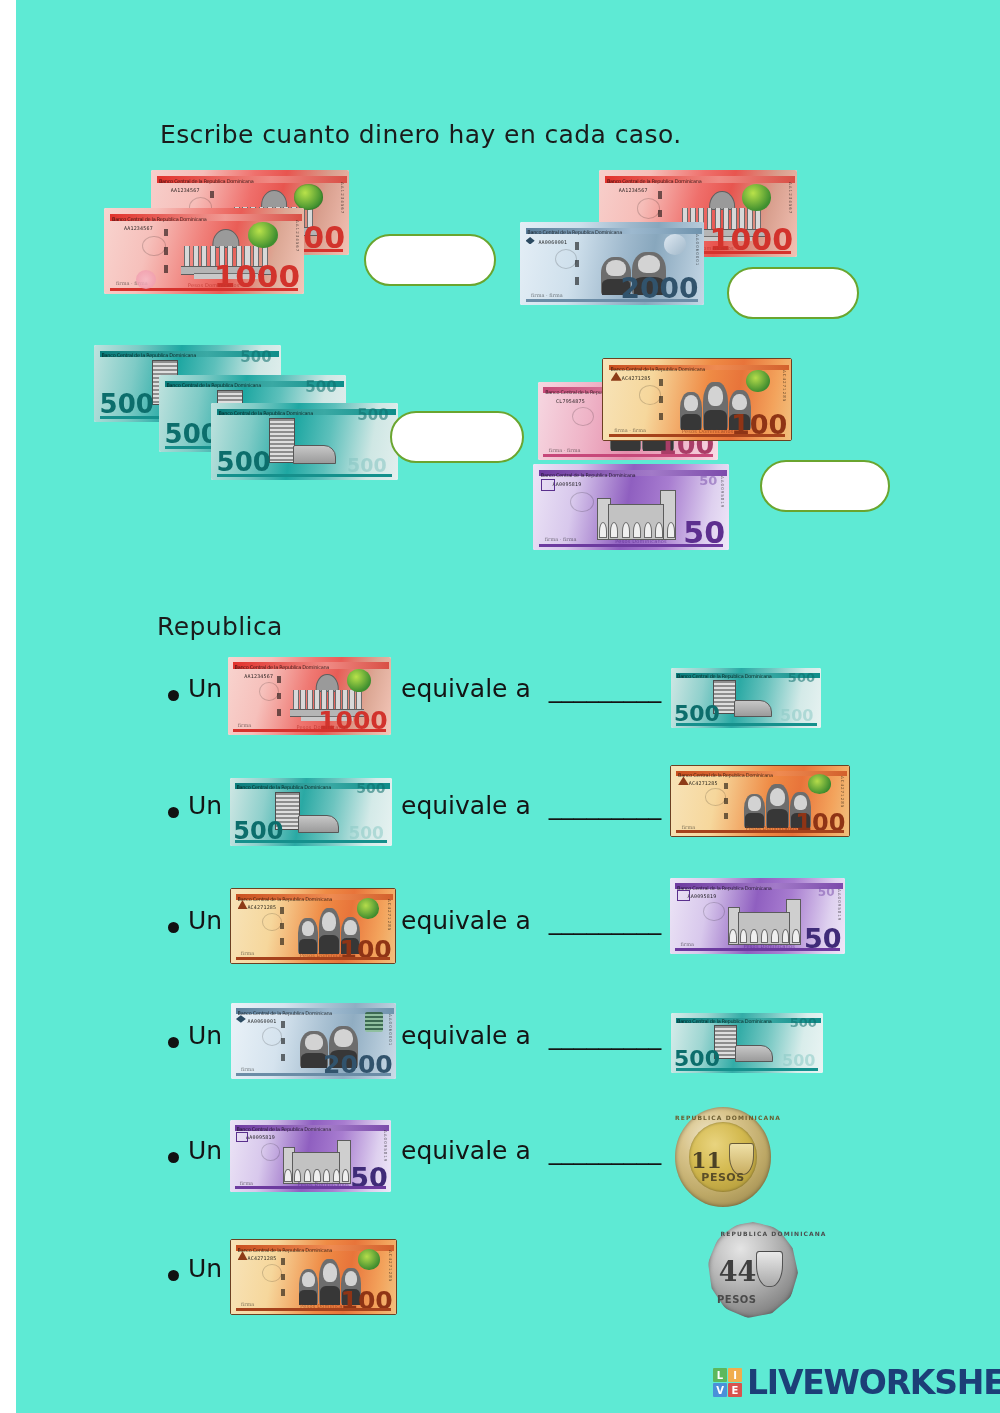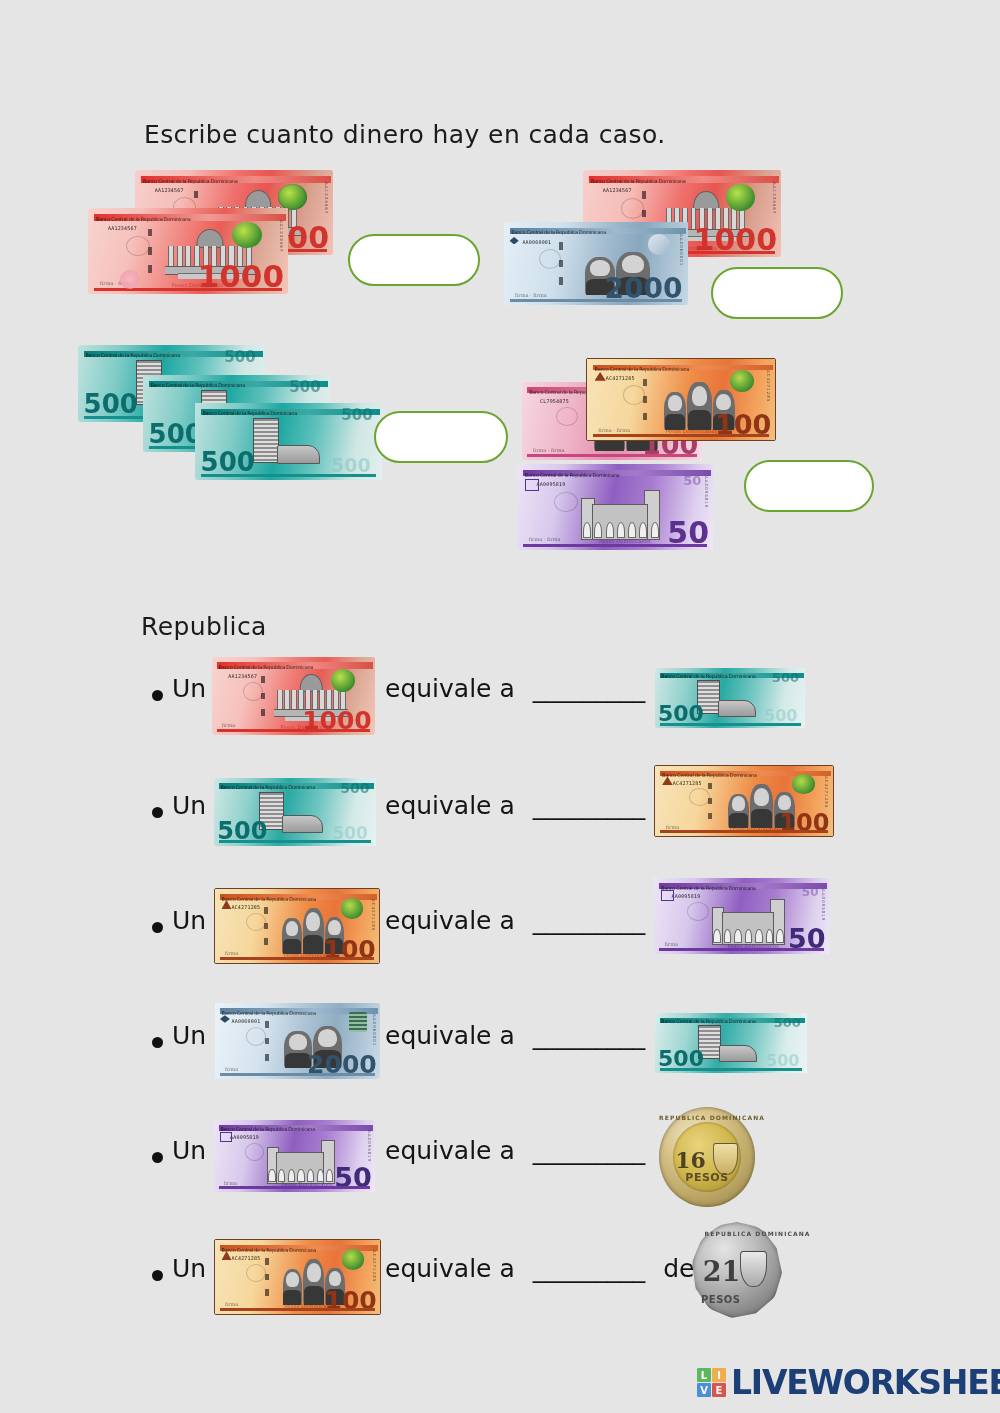--- a/index.html
+++ b/index.html
@@ -10,21 +10,22 @@
   body {
     width: 1000px;
     height: 1413px;
     position: relative;
     font-family: "DejaVu Sans", sans-serif;
     overflow: hidden;
   }
   .page {
     position: absolute;
     inset: 0;
-    background: #e5e5e5;
+    background: #5eead4;
+    margin-left: 16px;
   }
 
   
   .heading {
     position: absolute;
     font-family: "DejaVu Sans", sans-serif;
     font-size: 25px;
     color: #1b1b1b;
     letter-spacing: 0.4px;
     white-space: nowrap;
@@ -956,21 +957,21 @@
     </div>
 
     <div class="coin" style="left:659px; top:-3px; width:96px; height:100px;">
       <div class="ring" style="background:
            radial-gradient(circle at 36% 30%, #efe6c9 0%, #d9c58d 30%, #bda866 62%, #8d7a44 100%);
            box-shadow:inset 0 0 4px rgba(0,0,0,.45);"></div>
       <div class="core" style="left:15%; top:15%; right:15%; bottom:15%;
            background:radial-gradient(circle at 38% 32%, #e9d47f 0%, #d3b94f 45%, #a68f34 100%);
            box-shadow:inset 0 0 3px rgba(0,0,0,.4);"></div>
       <div class="ctop" style="top:7px; left:0; right:0; text-align:center; color:#6b5c2f; font-size:6px;">REPUBLICA DOMINICANA</div>
-      <div class="cval" style="left:17%; top:42%; font-size:22px; color:#4c4226;">16</div>
+      <div class="cval" style="left:17%; top:42%; font-size:22px; color:#4c4226;">11</div>
       <div class="shield" style="right:18%; top:36%; width:24%; height:30%;
            background:linear-gradient(to bottom,#efe0a7,#c9ae61);"></div>
       <div class="cpesos" style="left:0; right:0; bottom:24%; text-align:center; font-size:11px; color:#5a4d28;">PESOS</div>
     </div>
   </div>
 
   <div class="row" style="top:1228px;">
     <div class="bullet"></div>
     <div class="row-un">Un</div>
 
@@ -995,33 +996,28 @@
                   background:radial-gradient(circle at 40% 36%, #b5dc4b, #3d8b2e 72%);"></div>
       <div class="denom-big" style="right:2%; bottom:2%; font-size:25px; color:#8f3415;">100</div>
       <div class="sidecode">AC4271285</div>
       <div class="legend" style="color:#8a3a18;">Pesos Dominicanos</div>
       <div class="signs">firma</div>
       <div class="bottombar" style="background:#a6421c;"></div>
       <div style="position:absolute;left:4%;top:15%;width:6%;height:12%;
                   background:#8d3b18;clip-path:polygon(50% 0,100% 100%,0 100%);"></div>
     </div>
 
-    <div class="row-mid" style="left:385px;">
-      <span>equivale a</span>
-      <span style="margin-left: 10px;">_________</span>
-      <span style="margin-left: 10px;">de</span>
-    </div>
 
     <div class="coin" style="left:692px; top:-6px; width:90px; height:96px;">
       <div class="ring" style="
            background:radial-gradient(circle at 36% 28%, #e4e4e4 0%, #bdbdbd 34%, #8f8f8f 68%, #636363 100%);
            clip-path: polygon(50% 0%, 77% 6%, 94% 27%, 100% 53%, 92% 78%, 71% 95%, 44% 100%, 19% 90%, 4% 69%, 0% 42%, 11% 17%, 31% 3%);
            box-shadow:inset 0 0 5px rgba(0,0,0,.5);"></div>
       <div class="ctop" style="top:8px; left:14%; right:2%; text-align:right; color:#4c4c4c; font-size:6px;">REPUBLICA DOMINICANA</div>
-      <div class="cval" style="left:12%; top:38%; font-size:27px; color:#3f3f3f;">21</div>
+      <div class="cval" style="left:12%; top:38%; font-size:27px; color:#3f3f3f;">44</div>
       <div class="shield" style="right:17%; top:30%; width:27%; height:36%;
            background:linear-gradient(to bottom,#e9e9e9,#a9a9a9); border-color:rgba(50,50,50,.8);"></div>
       <div class="cpesos" style="left:10%; bottom:14%; font-size:10px; color:#4a4a4a;">PESOS</div>
     </div>
   </div>
 
   <div class="lw-logo">
     <div class="lw-grid">
       <span style="background:#5cb85c;">L</span>
       <span style="background:#f0ad4e;">I</span>

